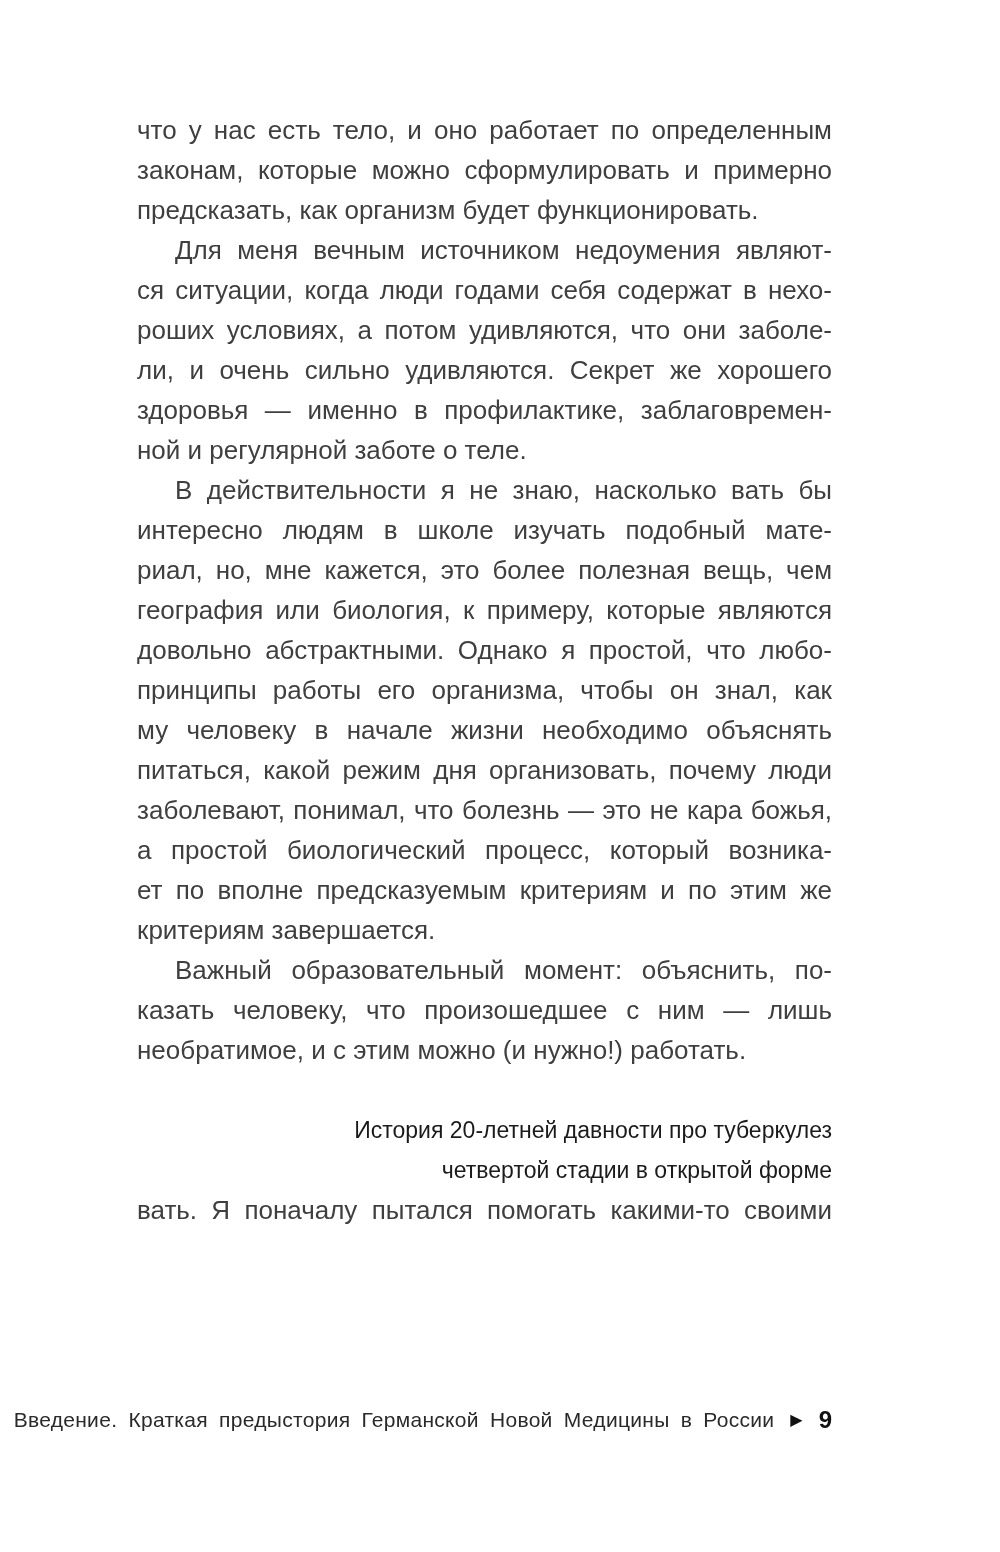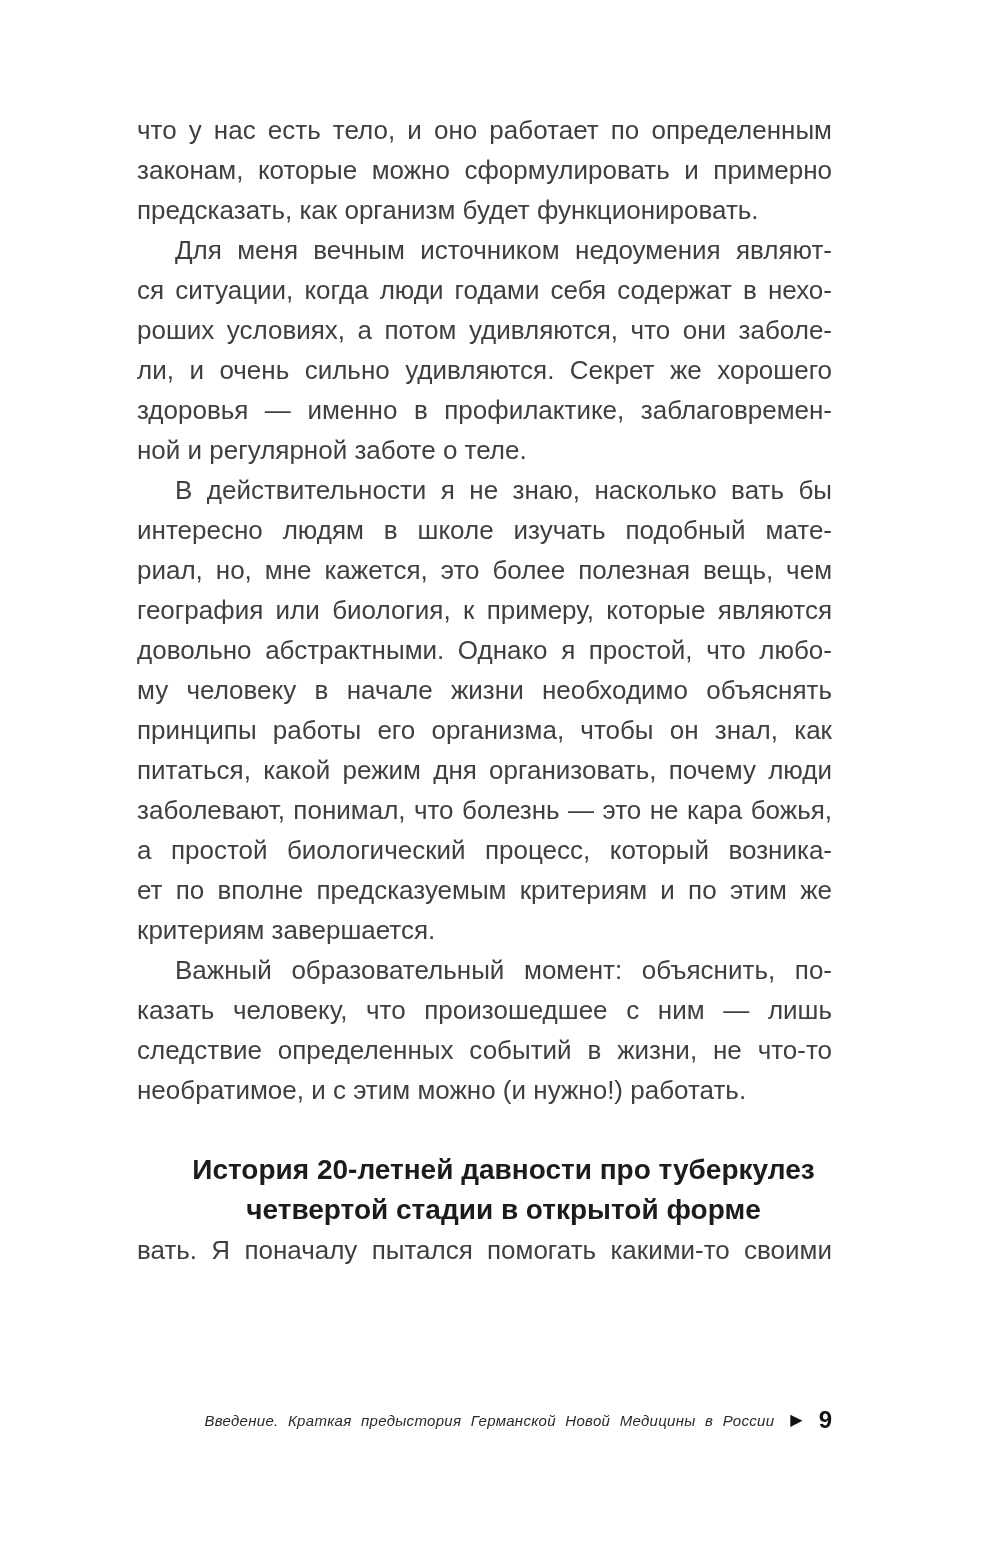--- a/index.html
+++ b/index.html
@@ -37,44 +37,43 @@
   }
   .para-line.first-indent {
     text-indent: 38px;
   }
   .heading-block {
     margin-top: 40px;
   }
   .heading-line {
     height: 40px;
     line-height: 40px;
-    font-size: 28px;
-    font-weight: 700;
+    font-size: 23px;
+    font-weight: 400;
     color: #1b1b1b;
     text-indent: 38px;
-    text-align: center;
+    text-align: right;
     overflow: hidden;
   }
   .footer {
     position: absolute;
     left: 137px;
     top: 1408px;
     width: 695px;
     display: flex;
     align-items: center;
     justify-content: flex-end;
     gap: 16px;
     color: #2a2a2a;
   }
   .footer .crumb {
-    font-size: 15px;
+    font-size: 21px;
     letter-spacing: 0.3px;
     word-spacing: 5px;
     white-space: nowrap;
-    font-style: italic;
   }
   .footer .arrow {
     font-size: 16px;
     color: #111111;
     line-height: 1;
   }
   .footer .pagenum {
     font-size: 24px;
     font-weight: 700;
     color: #111111;
@@ -99,32 +98,31 @@
         <div class="para-line">ли, и очень сильно удивляются. Секрет же хорошего</div>
         <div class="para-line">здоровья — именно в профилактике, заблаговремен-</div>
         <div class="para-line no-just">ной и регулярной заботе о теле.</div>
       </div>
       <div>
         <div class="para-line first-indent">В действительности я не знаю, насколько вать бы</div>
         <div class="para-line">интересно людям в школе изучать подобный мате-</div>
         <div class="para-line">риал, но, мне кажется, это более полезная вещь, чем</div>
         <div class="para-line">география или биология, к примеру, которые являются</div>
         <div class="para-line">довольно абстрактными. Однако я простой, что любо-</div>
+        <div class="para-line">принципы работы его организма, чтобы он знал, как</div>
         <div class="para-line">му человеку в начале жизни необходимо объяснять</div>
-        <div class="para-line">принципы работы его организма, чтобы он знал, как</div>
         <div class="para-line">питаться, какой режим дня организовать, почему люди</div>
         <div class="para-line">заболевают, понимал, что болезнь — это не кара божья,</div>
         <div class="para-line">а простой биологический процесс, который возника-</div>
         <div class="para-line">ет по вполне предсказуемым критериям и по этим же</div>
         <div class="para-line no-just">критериям завершается.</div>
       </div>
       <div>
         <div class="para-line first-indent">Важный образовательный момент: объяснить, по-</div>
         <div class="para-line">казать человеку, что произошедшее с ним — лишь</div>
-        <div class="para-line">следствие определенных событий в жизни, не что-то</div>
         <div class="para-line no-just">необратимое, и с этим можно (и нужно!) работать.</div>
       </div>
       <div class="heading-block">
         <div class="heading-line">История 20-летней давности про туберкулез</div>
         <div class="heading-line">четвертой стадии в открытой форме</div>
       </div>
       <div>
         <div class="para-line">вать. Я поначалу пытался помогать какими-то своими</div>
       </div>
     </main>

